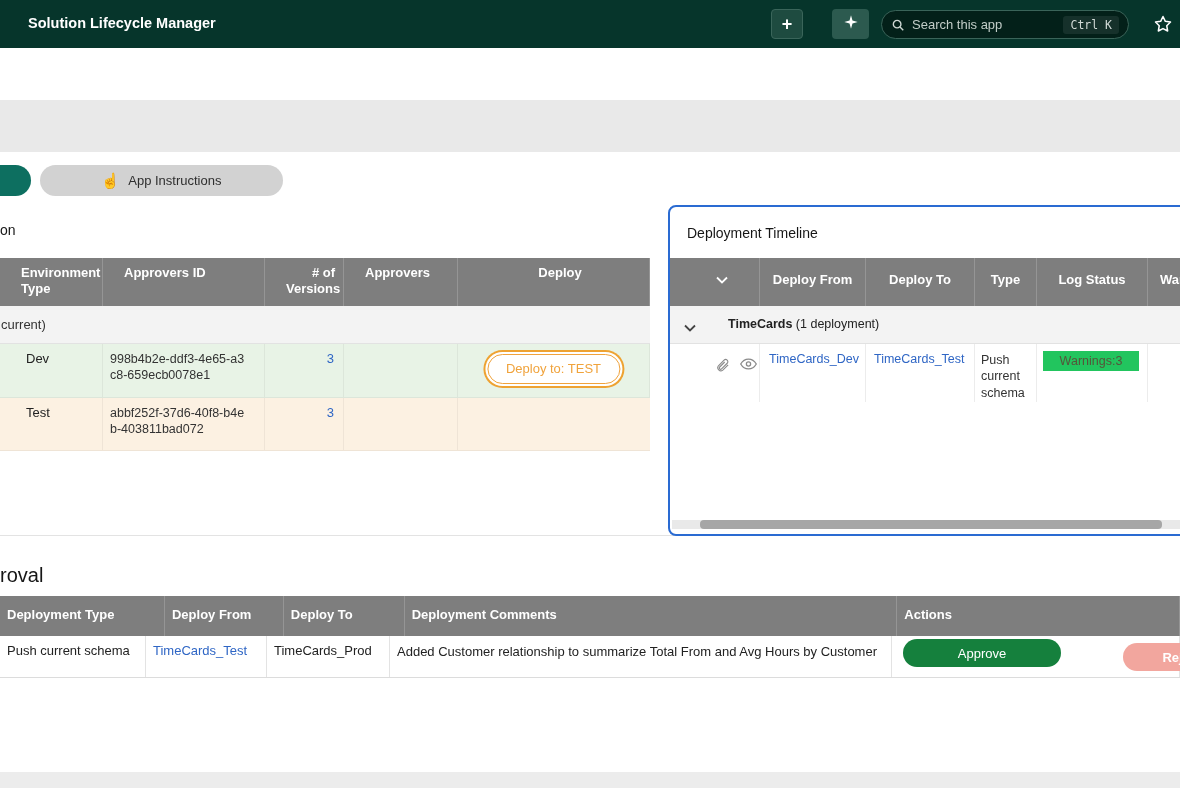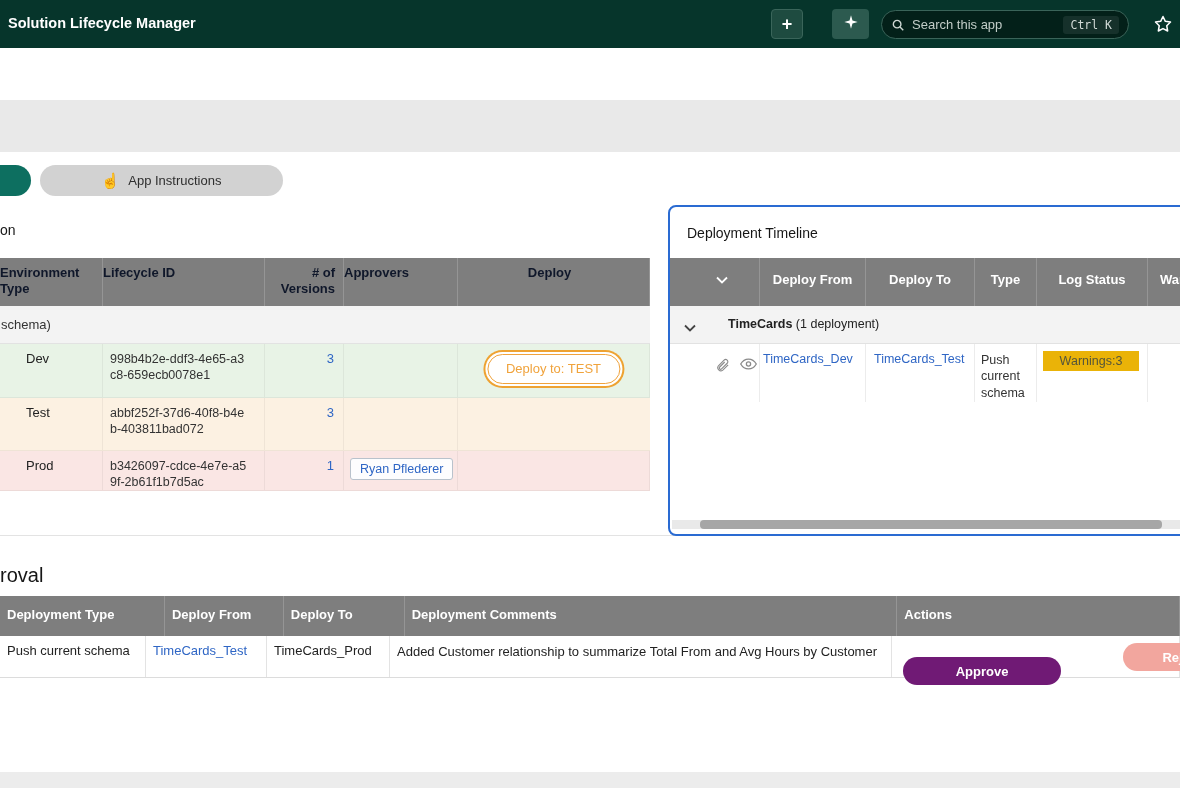--- a/index.html
+++ b/index.html
@@ -1,21 +1,21 @@
 <!DOCTYPE html>
 <html><head>
 <meta charset="utf-8">
 <style>
   * { margin:0; padding:0; box-sizing:border-box; }
   body { font-family:"Liberation Sans", sans-serif; background:#fff; }
   #app { position:relative; width:1180px; height:788px; overflow:hidden; background:#fff; }
 
   
   .topbar { position:absolute; left:0; top:0; width:1180px; height:48px; background:#06352b; }
-  .app-title { position:absolute; left:8px; top:15px; color:#fff; font-size:14.5px; font-weight:bold; }
+  .app-title { position:absolute; left:28px; top:15px; color:#fff; font-size:14.5px; font-weight:bold; }
   .tb-btn { position:absolute; top:9px; height:30px; border-radius:4px; display:flex; align-items:center; justify-content:center; cursor:pointer; }
   .btn-plus { left:771px; width:32px; background:#1e4b40; border:1px solid #3a655a; color:#fff; font-size:18px; font-weight:bold; line-height:1; }
   .btn-flow { left:832px; width:37px; background:#2c5a4f; }
   .searchbox { position:absolute; left:881px; top:10px; width:248px; height:29px; background:#032019; border:1px solid #3a6459; border-radius:15px; display:flex; align-items:center; padding:8px 9px; }
   .searchbox input { flex:1; background:transparent; border:none; outline:none; color:#e6ece9; font-size:13px; font-family:"Liberation Sans",sans-serif; margin-left:7px; min-width:0; }
   .searchbox input::placeholder { color:#c2cdc8; }
   .kbd { font-family:"DejaVu Sans Mono", monospace; font-size:11.5px; color:#d2dbd7; background:rgba(255,255,255,0.08); padding:2px 7px; border-radius:3px; white-space:nowrap; }
   .btn-star { left:1148px; width:30px; background:transparent; }
 
   
@@ -32,21 +32,21 @@
   
   .pill-green { position:absolute; left:-16px; top:165px; width:47px; height:31px; border-radius:16px; background:#0d6f60; cursor:pointer; }
   .btn-instructions { position:absolute; left:40px; top:165px; width:243px; height:31px; border-radius:16px; background:#d2d2d2; display:flex; align-items:center; justify-content:center; gap:8px; color:#2e2e2e; font-size:13px; cursor:pointer; }
   .hand-glyph { font-size:15px; color:#444; line-height:1; }
 
   
   .left-card { position:absolute; left:0; top:205px; width:756px; height:331px; background:#fff; border-right:1px solid #ddd; border-bottom:1px solid #e3e3e3; }
   .left-title { position:absolute; left:0; top:17px; font-size:14px; color:#161616; }
   .ltable { position:absolute; left:0; top:53px; width:650px; }
   .lhead { display:flex; background:#7e7e7e; height:48px; }
-  .lhead > div { border-right:1px solid #959595; color:#0f172a; font-weight:bold; font-size:13px; padding:7px 8px 0 0; line-height:1.25; }
+  .lhead > div { border-right:1px solid #959595; color:#ffffff; font-weight:bold; font-size:13px; padding:7px 8px 0 21px; line-height:1.25; }
   .lh-env { width:103px; } .lh-id { width:162px; } .lh-ver { width:79px; text-align:right; }
   .lh-appr { width:114px; } .lh-dep { width:192px; text-align:center; }
   .lgroup { height:38px; background:#f3f3f3; border-bottom:1px solid #e2e2e2; display:flex; align-items:center; font-size:13px; color:#333; padding-left:1px; }
   .lrow { display:flex; border-bottom:1px solid rgba(0,0,0,0.05); font-size:13px; color:#222; }
   .lrow > div { border-right:1px solid rgba(0,0,0,0.05); padding-top:7px; }
   .lrow-dev  { height:54px; background:#e8f3e6; }
   .lrow-test { height:53px; background:#fcf1e2; }
   .lrow-prod { height:40px; background:#fae6e4; }
   .c-env { width:103px; padding-left:26px; }
   .c-id  { width:162px; font-size:12.5px; color:#333; padding-left:7px; padding-right:14px; word-break:break-all; line-height:1.3; }
@@ -69,42 +69,42 @@
   .rh-chev { width:90px; text-align:left; padding-left:14px; padding-top:18px; }
   .rh-from { width:106px; } .rh-to { width:109px; } .rh-type { width:62px; }
   .rh-log { width:111px; } .rh-warn { width:60px; text-align:left; padding-left:12px; }
   .rgroup { position:relative; height:38px; background:#f3f3f3; border-bottom:1px solid #e2e2e2; font-size:12.5px; color:#222; }
   .rgroup .grp-chev { position:absolute; left:14px; top:15px; cursor:pointer; }
   .rgroup .grp-text { position:absolute; left:58px; top:11px; }
   .grp-name { font-weight:bold; }
   .rrow { display:flex; background:#fff; height:58px; font-size:12.5px; color:#333; }
   .rrow > div { border-right:1px solid #ececec; }
   .rc-icons { width:90px; display:flex; gap:10px; padding:13px 0 0 45px; }
-  .rc-from { width:106px; padding:8px 0 0 3px; }
+  .rc-from { width:106px; padding:8px 0 0 3px;text-align:center; }
   .rc-to { width:109px; padding:8px 0 0 8px; }
   .rc-type { width:62px; padding:8px 4px 0 6px; line-height:1.3; }
   .rc-log { width:111px; }
   .rc-warn { width:60px; }
-  .warn-badge { margin:7px 0 0 6px; width:96px; height:20px; background:#eab308; color:#55553a; font-size:12.5px; display:flex; align-items:center; justify-content:center; }
+  .warn-badge { margin:7px 0 0 6px; width:96px; height:20px; background:#22c55e; color:#55553a; font-size:12.5px; display:flex; align-items:center; justify-content:center; }
   .rscroll-track { position:absolute; left:2px; bottom:5px; width:524px; height:9px; background:#e9e9e9; }
   .rscroll-thumb { position:absolute; left:28px; top:0; width:462px; height:9px; background:#a6a6a6; border-radius:4px; cursor:pointer; }
 
   
   .approval-title { position:absolute; left:0; top:564px; font-size:20px; color:#161616; }
   .atable { position:absolute; left:0; top:596px; width:1180px; }
   .ahead { display:flex; background:#7e7e7e; height:40px; }
   .ahead > div { border-right:1px solid #959595; color:#fff; font-weight:bold; font-size:13px; padding:11px 0 0 7px; }
   .ah-type { width:168px; } .ah-from { width:121px; } .ah-to { width:123px; }
   .ah-com { width:502px; padding-left:8px; } .ah-act { width:288px; padding-left:8px; }
   .arow { display:flex; background:#fff; border-bottom:1px solid #dcdcdc; min-height:42px; font-size:13px; color:#222; }
   .arow > div { border-right:1px solid #e3e3e3; padding:7px 8px 6px 7px; }
   .a-type { width:146px; } .a-from { width:121px; } .a-to { width:123px; }
   .a-com { width:502px; line-height:1.35; padding-left:8px; }
   .a-act { width:288px; position:relative; padding:0; }
-  .btn-approve { position:absolute; left:11px; top:21px; width:158px; height:28px; border-radius:14px; background:#701a75; color:#fff; font-weight:bold; font-size:13px; display:flex; align-items:center; justify-content:center; cursor:pointer; }
+  .btn-approve { position:absolute; left:11px; top:3px; width:158px; height:28px; border-radius:14px; background:#15803d; color:#fff; font-weight:normal; font-size:13px; display:flex; align-items:center; justify-content:center; cursor:pointer; }
   .btn-reject { position:absolute; left:231px; top:7px; width:118px; height:28px; border-radius:14px; background:#f2a69e; color:#fff; font-weight:bold; font-size:13px; display:flex; align-items:center; justify-content:center; cursor:pointer; }
 
   .bottomband { position:absolute; left:0; top:772px; width:1180px; height:16px; background:#ececec; }
 </style>
 </head>
 <body>
 
 <div id="app">
 
   <div class="topbar">
@@ -176,55 +176,46 @@
   <div class="btn-instructions">
     <span class="hand-glyph">☝</span>
     <span>App Instructions</span>
   </div>
 
   <div class="left-card">
     <div class="left-title">on</div>
     <div class="ltable">
       <div class="lhead">
         <div class="lh-env">Environment Type</div>
-        <div class="lh-id">Lifecycle ID</div>
+        <div class="lh-id">Approvers ID</div>
         <div class="lh-ver"># of Versions</div>
         <div class="lh-appr">Approvers</div>
         <div class="lh-dep">Deploy</div>
       </div>
       <div class="lgroup">
-        <span>schema)</span>
+        <span>current)</span>
       </div>
 
       <div class="lrow lrow-dev">
         <div class="c-env">Dev</div>
         <div class="c-id">998b4b2e-ddf3-4e65-a3c8-659ecb0078e1</div>
         <div class="c-ver"><span class="sn-link">3</span></div>
         <div class="c-appr"></div>
         <div class="c-dep">
           <div class="deploy-btn deploy-test-btn">Deploy to: TEST</div>
         </div>
       </div>
 
       <div class="lrow lrow-test">
         <div class="c-env">Test</div>
         <div class="c-id">abbf252f-37d6-40f8-b4eb-403811bad072</div>
         <div class="c-ver"><span class="sn-link">3</span></div>
         <div class="c-appr"></div>
       </div>
 
-      <div class="lrow lrow-prod">
-        <div class="c-env">Prod</div>
-        <div class="c-id">b3426097-cdce-4e7e-a59f-2b61f1b7d5ac</div>
-        <div class="c-ver"><span class="sn-link">1</span></div>
-        <div class="c-appr" style="padding-top:7px;">
-          <span class="approver-chip">Ryan Pflederer</span>
-        </div>
-        <div class="c-dep"></div>
-      </div>
     </div>
   </div>
 
   <div class="right-card">
     <div class="rt-title">Deployment Timeline</div>
     <div class="rtable">
       <div class="rhead">
         <div class="rh-chev">
           <span>
             <svg width="12" height="8" viewBox="0 0 12 8" fill="none" stroke="#fff" stroke-width="1.8">

